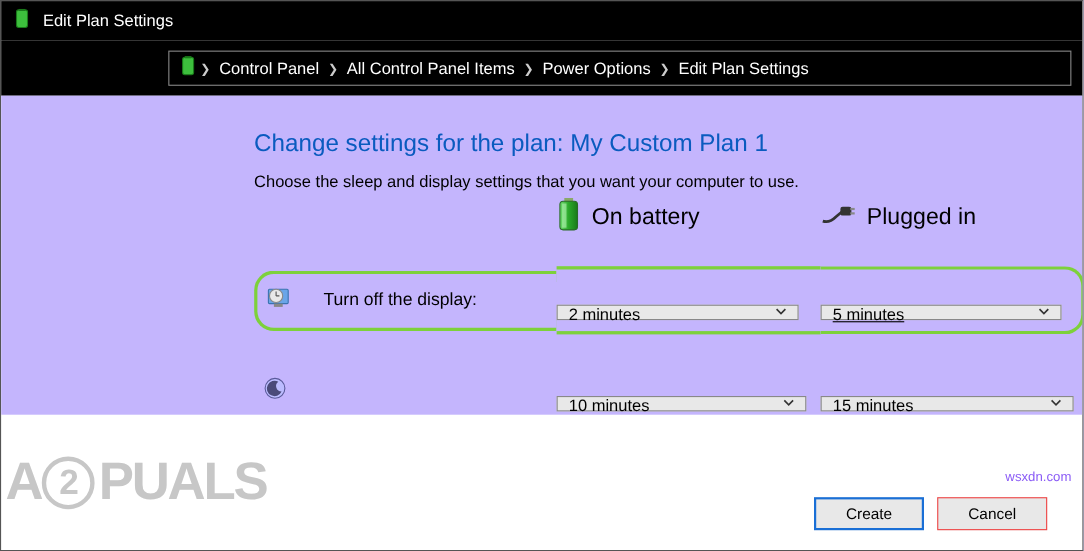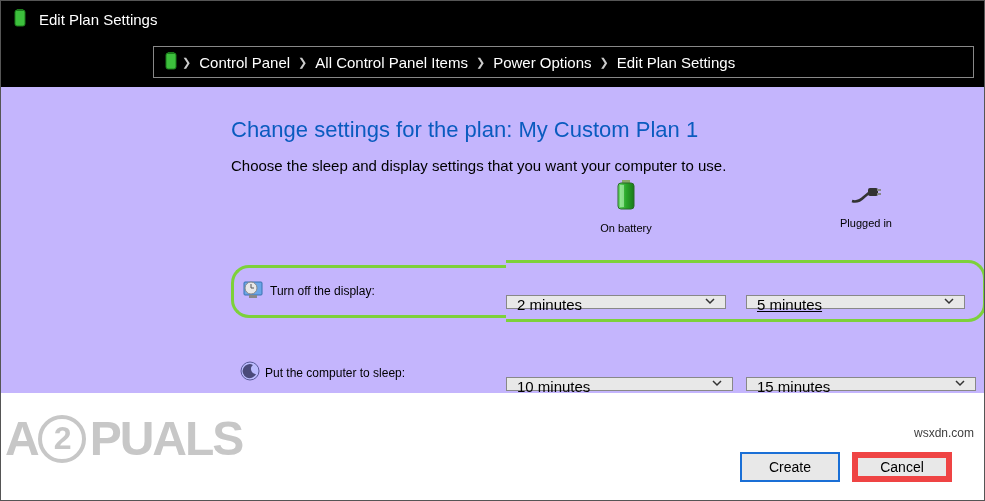--- a/index.html
+++ b/index.html
@@ -71,24 +71,23 @@
   }
   .grid {
     display: grid;
     grid-template-columns: 275px 240px 240px;
     row-gap: 8px;
     align-items: center;
   }
   .colheader {
     display:flex; align-items:center; gap:10px;
     padding: 6px 0 18px 0;
-    font-size:11px;
-    flex-direction:column;
-  }
-  .row-label { display:flex; align-items:center; gap:4px; font-size:12px; padding:8px 8px;}
+    font-size:21px;
+  }
+  .row-label { display:flex; align-items:center; gap:28px; font-size:16px; padding:8px 8px;}
   .select {
     height: 14px;
     border: 1px solid #888;
     background: #e8e8e8;
     display:flex; justify-content:space-between;
     padding: 0 10px;
     font-size:15px;
     cursor:pointer;
     margin-right:10px;
     margin-top:22px;
@@ -103,37 +102,37 @@
   .hl-right { border-right:3px solid #7dd13b; border-top-right-radius:18px; border-bottom-right-radius:18px; padding-right:8px;text-decoration:underline;}
   
   .button-row {
     position:absolute;
     bottom: 18px;
     right: 32px;
     display:flex; gap:12px;
   }
   .btn {
     min-width:100px; height:30px;
-    border:6px solid #ef4444;
+    border:1px solid #ef4444;
     background:#e8e8e8;
     display:flex; align-items:center; justify-content:center;
     font-size:14px;
     cursor:pointer;
   }
   .btn.primary { border:2px solid #1a6fd6; }
   
   .wm-left {
     position:absolute; left:4px; bottom:34px;
     font-size:48px; color:#c7c7c7; font-weight:600;
     letter-spacing:-2px;
     display:flex; align-items:center;
   }
   .wm-right {
     position:absolute; right:10px; bottom:60px;
-    font-size:12px; color:#404040;
+    font-size:12px; color:#8b5cf6;
   }
   .bignum {
     display:inline-flex; width:48px; height:48px; border:4px solid #c7c7c7; border-radius:50%;
     align-items:center; justify-content:center; font-size:32px; color:#c7c7c7; margin-right:4px;
   }
 </style>
 </head>
 <body>
 
 <div class="titlebar">
@@ -254,21 +253,20 @@
       <div></div>
       <div></div>
 
     <div class="row-label">
       <span>
         <svg width="22" height="22" viewBox="0 0 22 22">
           <circle cx="11" cy="11" r="9" fill="#bcbcff" stroke="#5a5a9a"></circle>
           <path d="M14 5 A7 7 0 1 0 17 14 A5 5 0 0 1 14 5" fill="#4a4a7a"></path>
         </svg>
       </span>
-      <span>Put the computer to sleep:</span>
     </div>
     <div style="padding-right:3px;">
       <div class="select">
         <span>10 minutes</span>
         <svg class="chev" viewBox="0 0 10 10">
             <path d="M1 3 L5 7 L9 3" stroke="#333" fill="none" stroke-width="1.5"></path>
           </svg>
       </div>
     </div>
     <div>

